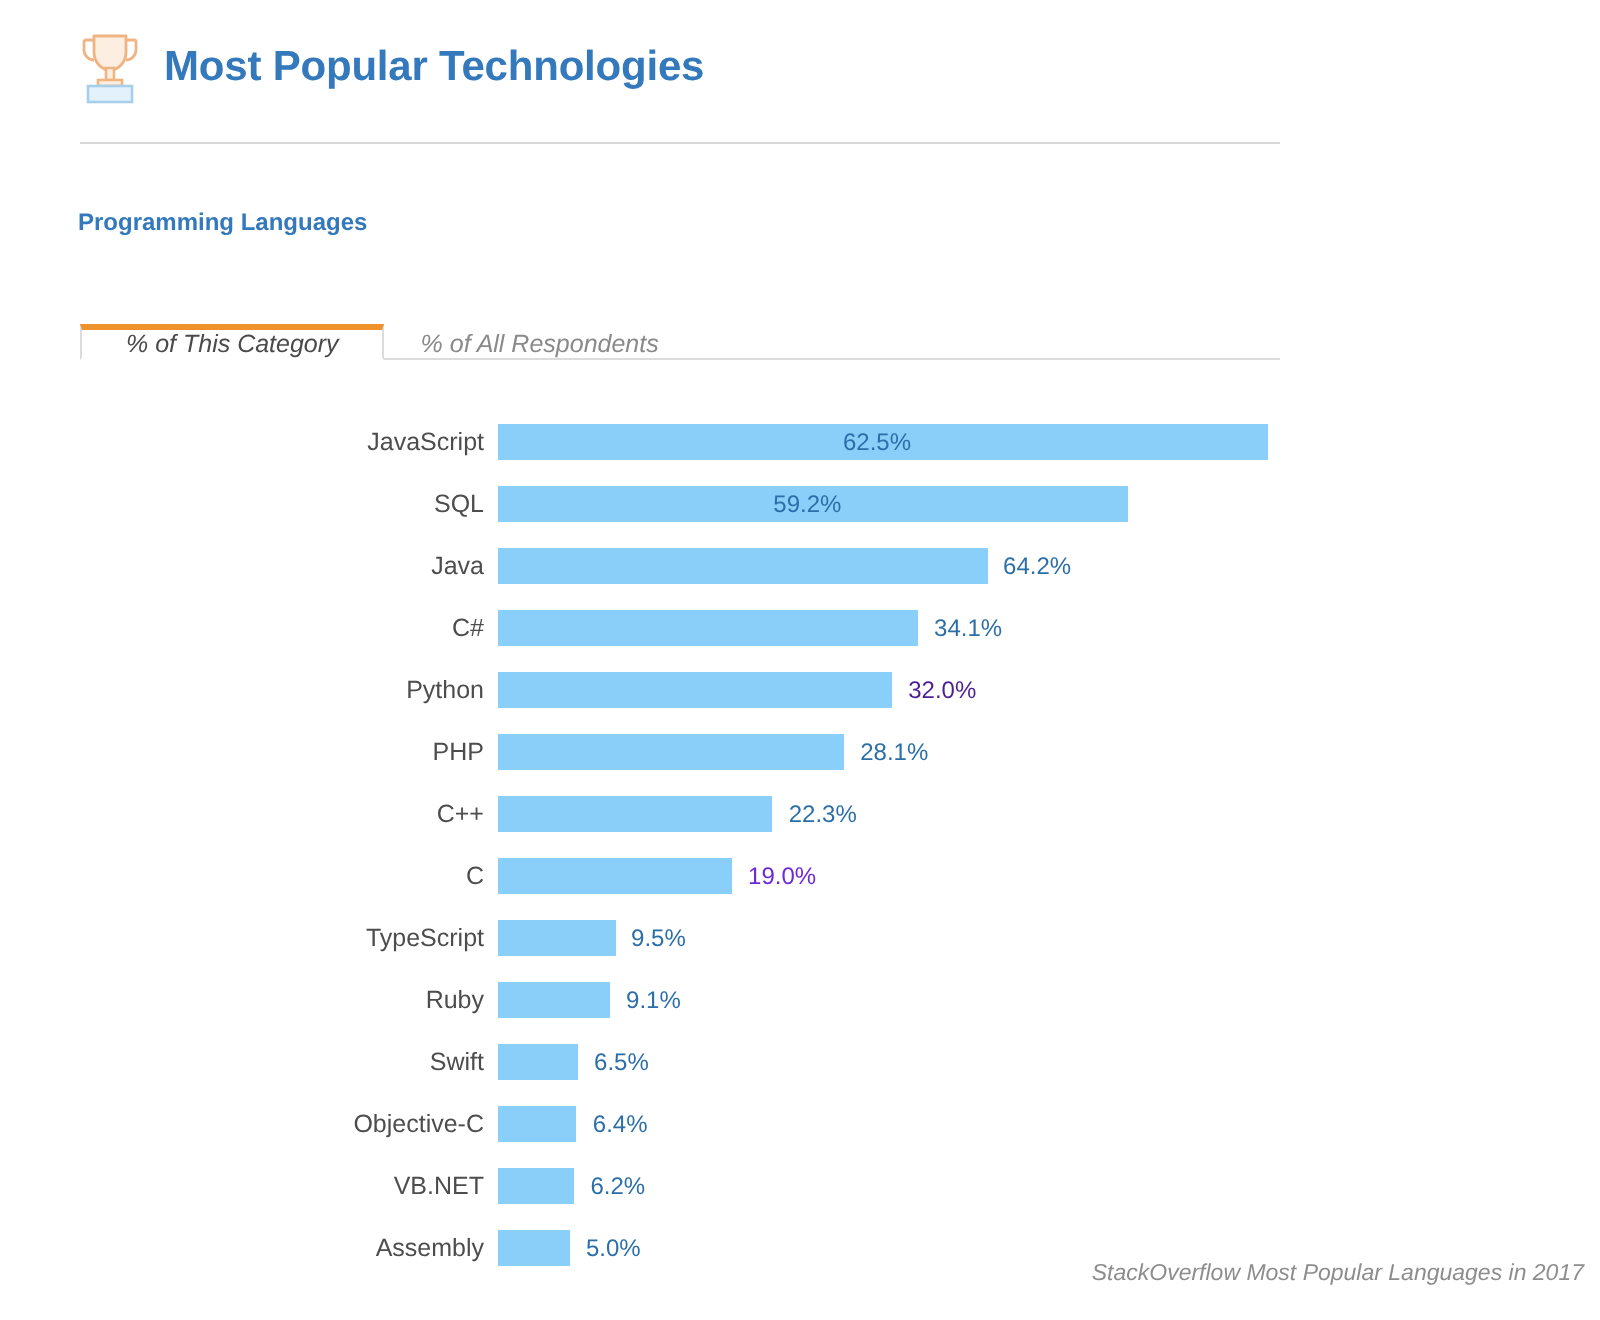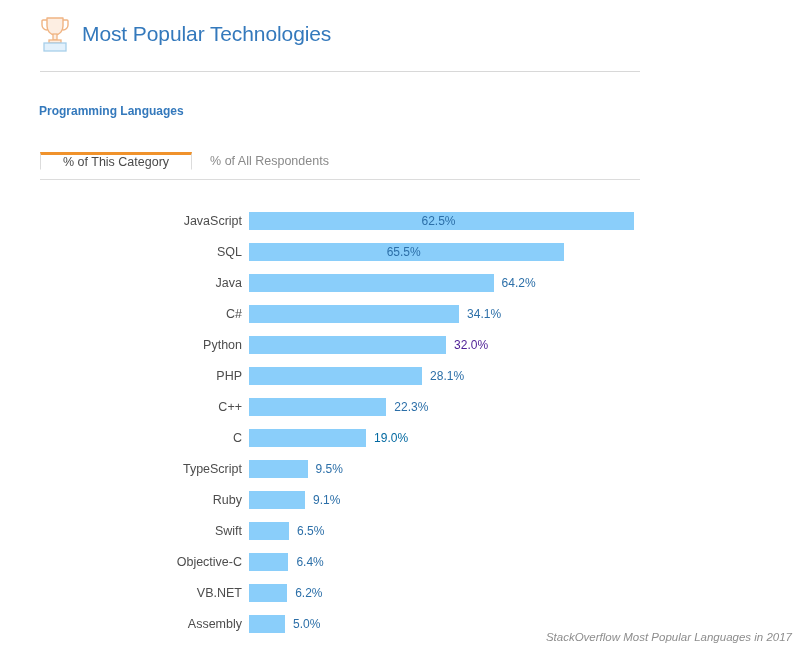--- a/index.html
+++ b/index.html
@@ -24,21 +24,21 @@
     box-sizing: border-box;
   }
   .trophy-icon {
     width: 34px;
     height: 40px;
     flex: 0 0 34px;
     margin-right: 10px;
   }
   .page-title {
     font-size: 21px;
-    font-weight: normal;
+    font-weight: bold;
     color: #3479BC;
     letter-spacing: -0.1px;
     white-space: nowrap;
   }
   .header-rule {
     position: absolute;
     left: 40px;
     top: 71px;
     width: 600px;
     height: 1px;
@@ -57,22 +57,23 @@
 
   
   .tab-strip {
     position: absolute;
     left: 40px;
     top: 142px;
     width: 600px;
     height: 38px;
     border-bottom: 1px solid #dcdcdc;
     display: flex;
-    align-items: center;
-    box-sizing: border-box;
+    align-items: flex-end;
+    box-sizing: border-box;
+    font-style: italic;
   }
   .tab {
     font-size: 12.5px;
     color: #8a8a8a;
     display: flex;
     align-items: center;
     justify-content: center;
     padding: 0 18px;
     box-sizing: border-box;
     cursor: pointer;
@@ -185,21 +186,21 @@
       <div class="bar-track">
         <div class="bar-fill" style="background: rgb(138, 206, 250); width: 385px;">
           <span class="bar-value inside" style="color: rgb(44, 111, 168);">62.5%</span>
         </div>
       </div>
     </div>
     <div class="bar-row">
       <div class="bar-label">SQL</div>
       <div class="bar-track">
         <div class="bar-fill" style="background: rgb(138, 206, 250); width: 315.392px;">
-          <span class="bar-value inside" style="color: rgb(44, 111, 168);">65.5%</span>
+          <span class="bar-value inside" style="color: rgb(44, 111, 168);">59.2%</span>
         </div>
       </div>
     </div>
     <div class="bar-row">
       <div class="bar-label">Java</div>
       <div class="bar-track">
         <div class="bar-fill" style="background: rgb(138, 206, 250); width: 244.552px;"></div>
         <span class="bar-value outside" style="color: rgb(44, 111, 168);">64.2%</span>
       </div>
     </div>
@@ -228,21 +229,21 @@
       <div class="bar-label">C++</div>
       <div class="bar-track">
         <div class="bar-fill" style="background: rgb(138, 206, 250); width: 137.368px;"></div>
         <span class="bar-value outside" style="color: rgb(44, 111, 168);">22.3%</span>
       </div>
     </div>
     <div class="bar-row">
       <div class="bar-label">C</div>
       <div class="bar-track">
         <div class="bar-fill" style="background: rgb(138, 206, 250); width: 117.04px;"></div>
-        <span class="bar-value outside" style="color: #0369a1;">19.0%</span>
+        <span class="bar-value outside" style="color: #6d28d9;">19.0%</span>
       </div>
     </div>
     <div class="bar-row">
       <div class="bar-label">TypeScript</div>
       <div class="bar-track">
         <div class="bar-fill" style="background: rgb(138, 206, 250); width: 58.52px;"></div>
         <span class="bar-value outside" style="color: rgb(44, 111, 168);">9.5%</span>
       </div>
     </div>
     <div class="bar-row">

